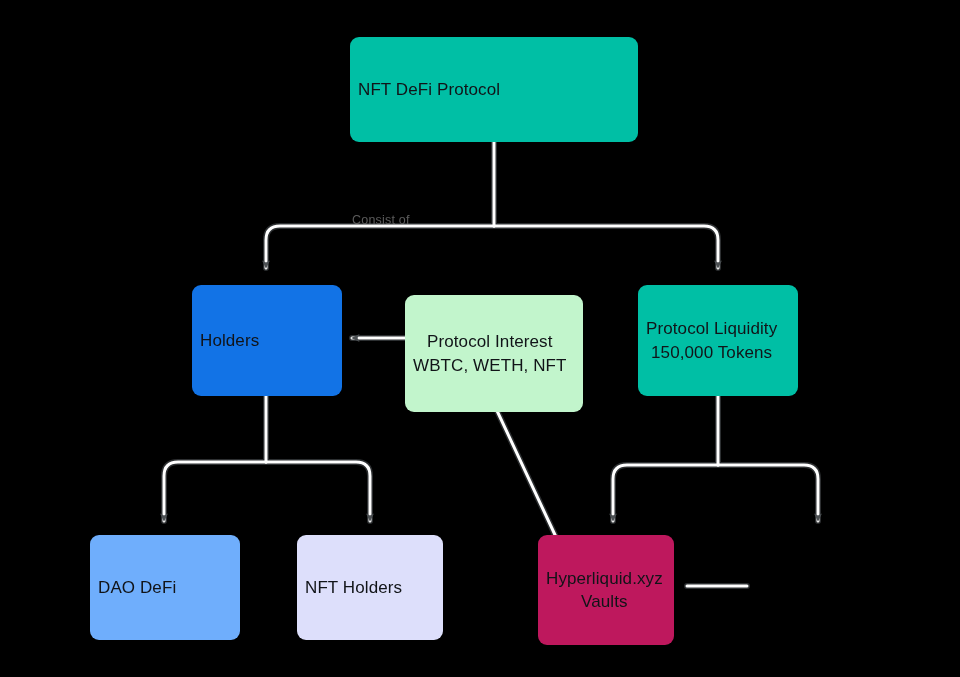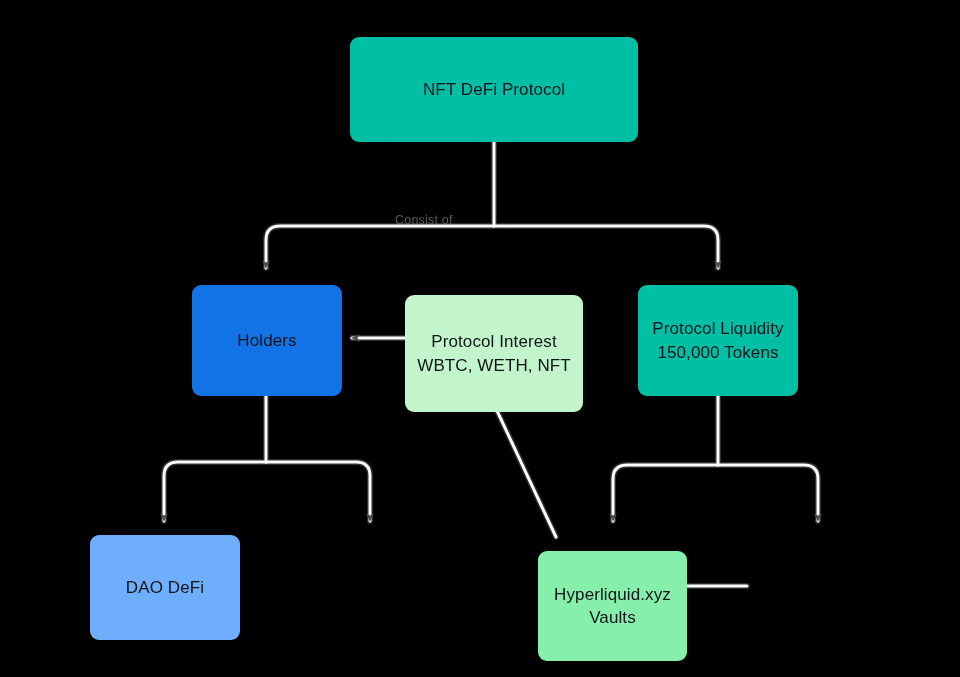--- a/index.html
+++ b/index.html
@@ -20,21 +20,21 @@
     left: 0;
     top: 0;
     width: 960px;
     height: 677px;
     pointer-events: none;
   }
   .node {
     position: absolute;
     display: flex;
     align-items: center;
-    justify-content: center;
+    justify-content: flex-start;
     text-align: center;
     border-radius: 9px;
     box-sizing: border-box;
     color: #111418;
     font-size: 17px;
     line-height: 1.38;
     letter-spacing: 0.1px;
     padding: 4px 8px;
     z-index: 3;
   }
@@ -89,21 +89,21 @@
       <path d="M266,462 L178,462 Q164,462 164,476 L164,521" marker-end="url(#arrowhead)"></path>
       <path d="M266,462 L356,462 Q370,462 370,476 L370,521" marker-end="url(#arrowhead)"></path>
       <path d="M718,396 L718,465"></path>
       <path d="M718,465 L627,465 Q613,465 613,479 L613,521" marker-end="url(#arrowhead)"></path>
       <path d="M718,465 L804,465 Q818,465 818,479 L818,521" marker-end="url(#arrowhead)"></path>
       <path d="M492,400 L556,537"></path>
       <path d="M687,586 L747,586"></path>
     </g>
   </svg>
 
-  <div class="edge-label" style="left:352px; top:213px;margin-left:43px;">Consist of</div>
+  <div class="edge-label" style="left:352px; top:213px;">Consist of</div>
 
   <div class="node" style="left:350px; top:37px; width:288px; height:105px; background:#00bfa5;">
     <span class="label">NFT DeFi Protocol</span>
   </div>
 
   <div class="node" style="left:192px; top:285px; width:150px; height:111px; background:#1273e6;">
     <span class="label">Holders</span>
   </div>
 
   <div class="node" style="left:405px; top:283px; width:178px; height:117px; background:#c2f5cc;margin-top:12px;">
@@ -113,20 +113,23 @@
 
   <div class="node" style="left:638px; top:285px; width:160px; height:111px; background:#00bfa5;">
     <span class="label">Protocol Liquidity
 150,000 Tokens</span>
   </div>
 
   <div class="node" style="left:90px; top:535px; width:150px; height:105px; background:#6faefc;">
     <span class="label">DAO DeFi</span>
   </div>
 
+  <div class="node" style="left:297px; top:535px; width:146px; height:105px; background:#dddffb;">
+    <span class="label">NFT Holders</span>
+  </div>
 
-  <div class="node" style="left:538px; top:535px; width:149px; height:110px; background:#86efac;margin-top:16px;">
+  <div class="node" style="left:538px; top:535px; width:136px; height:110px; background:#be185d;">
     <span class="label">Hyperliquid.xyz
 Vaults</span>
   </div>
 
 
 </div>
 
 </body></html>

